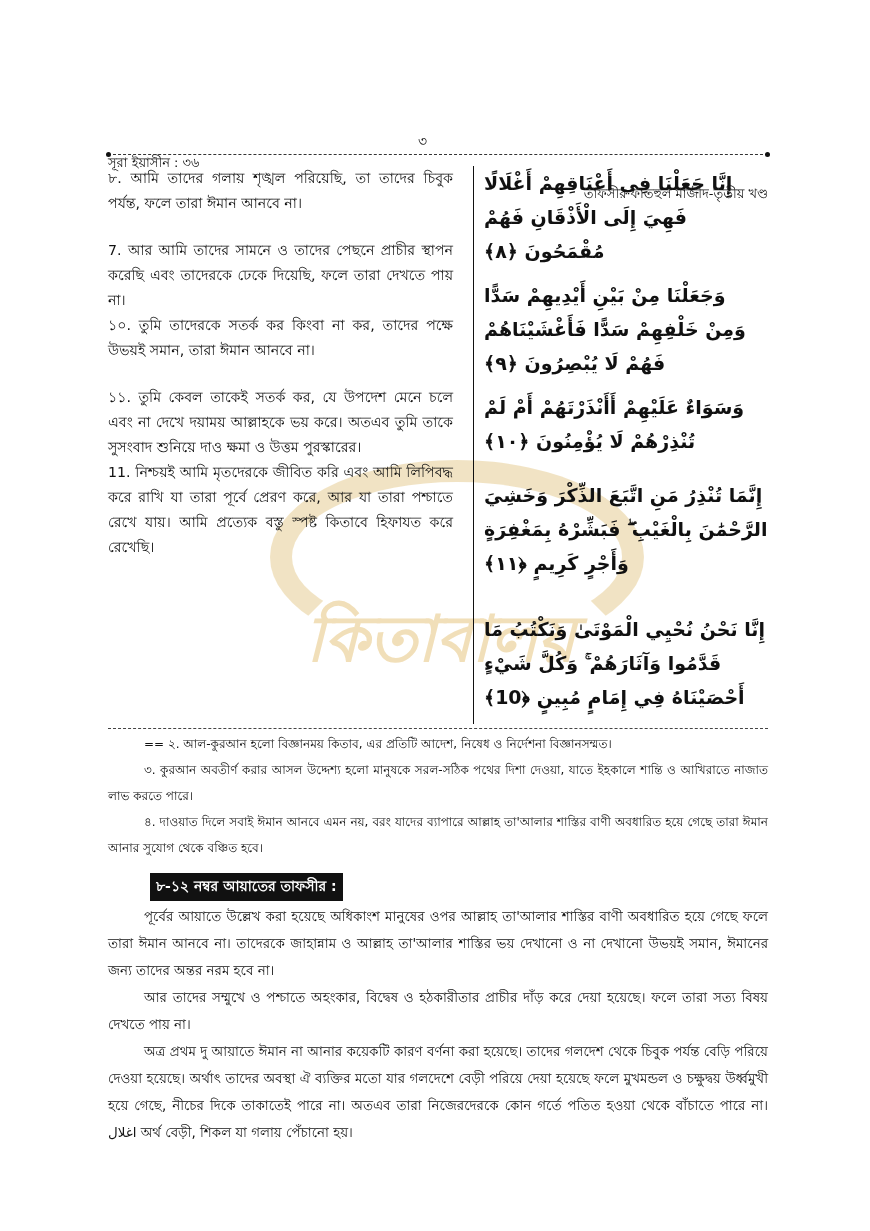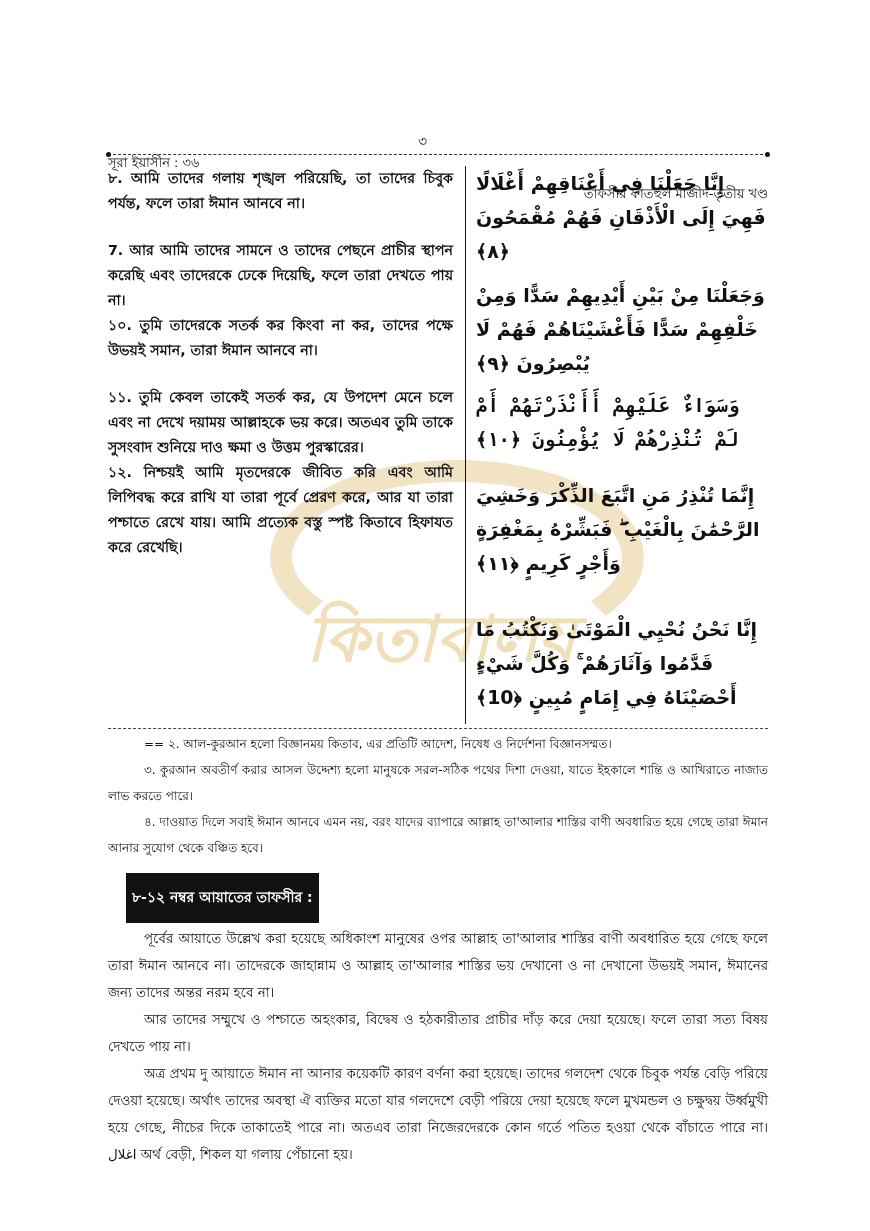--- a/index.html
+++ b/index.html
@@ -8,32 +8,32 @@
     .page { position: absolute; left: 108px; top: 130px; width: 660px; }
     .header { position: relative; height: 26px; font-size: 13px; }
     .header .left { position: absolute; left: 0; top: 23px; }
     .header .center { position: absolute; left: 310px; top: 0; font-size: 14px; }
     .header .right { position: absolute; right: 0; top: 6px; margin-top: 48px; }
     .header-rule { position: absolute; left: 0; right: 0; top: 24px; border-top: 1px dashed #333; }
     .header-rule::before, .header-rule::after { content: ""; position: absolute; top: -3px; width: 5px; height: 5px; border-radius: 50%; background: #111; }
     .header-rule::before { left: -2px; } .header-rule::after { right: -2px; }
 
     .verses { position: relative; margin-top: 10px; display: flex; }
-    .col-bn { width: 345px; padding-right: 12px; border-right: 1.5px solid #111; font-weight: bold; font-size: 14.2px; line-height: 25px; text-align: justify; }
+    .col-bn { width: 345px; padding-right: 20px; border-right: 1.5px solid #111; font-weight: normal; font-size: 14.2px; line-height: 25px; text-align: justify; }
     .col-ar { flex: 1; padding-left: 10px; direction: rtl; font-family: "DejaVu Sans", sans-serif; font-weight: bold; font-size: 19px; line-height: 34px; }
     .bn-verse { margin: 0 0 22px 0; }
     .bn-verse.tight { margin-bottom: 0; }
     .ar-verse { margin: 0 0 10px 0; text-align: left; }
-    .ar-verse.v10 { margin-bottom: 20px; font-family: Liberation Mono, monospace; }
+    .ar-verse.v10 { margin-bottom: 20px; }
     .ar-verse.v11 { margin-bottom: 32px; }
 
     .split-rule { border-top: 1px dashed #444; margin-top: 4px; }
     .notes { font-size: 12px; line-height: 26px; text-align: justify; margin-top: 2px; }
     .notes p { margin: 0; text-indent: 36px; }
-    .section-title { display: inline-block; background: #111; color: #fff; font-weight: bold; font-size: 14px; padding: 13px 6px; margin: 12px 0 2px 18px; }
+    .section-title { display: inline-block; background: #111; color: #fff; font-weight: bold; font-size: 14px; padding: 2px 6px; margin: 12px 0 2px 42px; }
     .tafsir p { margin: 0; text-indent: 36px; font-size: 13.4px; line-height: 27px; text-align: justify; }
 
     .watermark { position: absolute; left: 250px; top: 460px; width: 400px; height: 230px; opacity: 0.35; pointer-events: none; }
     .watermark .ring { position: absolute; left: 20px; top: 0; width: 330px; height: 150px; border: 22px solid #d9b25a; border-radius: 50%; border-bottom-color: transparent; }
     .watermark .wm-text { position: absolute; left: 56px; top: 130px; font-size: 64px; font-weight: bold; color: #d9a63a; font-style: italic; }
   </style>
 </head>
 <body>
 
 <div class="watermark">
@@ -48,21 +48,21 @@
     <span class="right">তাফসীর ফাতহুল মাজীদ-তৃতীয় খণ্ড</span>
     <div class="header-rule"></div>
   </div>
 
   <div class="verses">
     <div class="col-bn">
       <p class="bn-verse">৮. আমি তাদের গলায় শৃঙ্খল পরিয়েছি, তা তাদের চিবুক পর্যন্ত, ফলে তারা ঈমান আনবে না।</p>
       <p class="bn-verse tight">7. আর আমি তাদের সামনে ও তাদের পেছনে প্রাচীর স্থাপন করেছি এবং তাদেরকে ঢেকে দিয়েছি, ফলে তারা দেখতে পায় না।</p>
       <p class="bn-verse">১০. তুমি তাদেরকে সতর্ক কর কিংবা না কর, তাদের পক্ষে উভয়ই সমান, তারা ঈমান আনবে না।</p>
       <p class="bn-verse tight">১১. তুমি কেবল তাকেই সতর্ক কর, যে উপদেশ মেনে চলে এবং না দেখে দয়াময় আল্লাহকে ভয় করে। অতএব তুমি তাকে সুসংবাদ শুনিয়ে দাও ক্ষমা ও উত্তম পুরস্কারের।</p>
-      <p class="bn-verse tight">১২. নিশ্চয়ই আমি মৃতদেরকে জীবিত করি এবং আমি লিপিবদ্ধ করে রাখি যা তারা পূর্বে প্রেরণ করে, আর যা তারা পশ্চাতে রেখে যায়। আমি প্রত্যেক বস্তু স্পষ্ট কিতাবে হিফাযত করে রেখেছি।</p>
+      <p class="bn-verse tight">11. নিশ্চয়ই আমি মৃতদেরকে জীবিত করি এবং আমি লিপিবদ্ধ করে রাখি যা তারা পূর্বে প্রেরণ করে, আর যা তারা পশ্চাতে রেখে যায়। আমি প্রত্যেক বস্তু স্পষ্ট কিতাবে হিফাযত করে রেখেছি।</p>
     </div>
     <div class="col-ar">
       <p class="ar-verse">إِنَّا جَعَلْنَا فِي أَعْنَاقِهِمْ أَغْلَالًا فَهِيَ إِلَى الْأَذْقَانِ فَهُمْ مُقْمَحُونَ ﴿٨﴾</p>
       <p class="ar-verse">وَجَعَلْنَا مِنْ بَيْنِ أَيْدِيهِمْ سَدًّا وَمِنْ خَلْفِهِمْ سَدًّا فَأَغْشَيْنَاهُمْ فَهُمْ لَا يُبْصِرُونَ ﴿٩﴾</p>
       <p class="ar-verse v10">وَسَوَاءٌ عَلَيْهِمْ أَأَنْذَرْتَهُمْ أَمْ لَمْ تُنْذِرْهُمْ لَا يُؤْمِنُونَ ﴿١٠﴾</p>
       <p class="ar-verse v11">إِنَّمَا تُنْذِرُ مَنِ اتَّبَعَ الذِّكْرَ وَخَشِيَ الرَّحْمَٰنَ بِالْغَيْبِ ۖ فَبَشِّرْهُ بِمَغْفِرَةٍ وَأَجْرٍ كَرِيمٍ ﴿١١﴾</p>
       <p class="ar-verse">إِنَّا نَحْنُ نُحْيِي الْمَوْتَىٰ وَنَكْتُبُ مَا قَدَّمُوا وَآثَارَهُمْ ۚ وَكُلَّ شَيْءٍ أَحْصَيْنَاهُ فِي إِمَامٍ مُبِينٍ ﴿10﴾</p>
     </div>
   </div>
   <div class="split-rule"></div>

